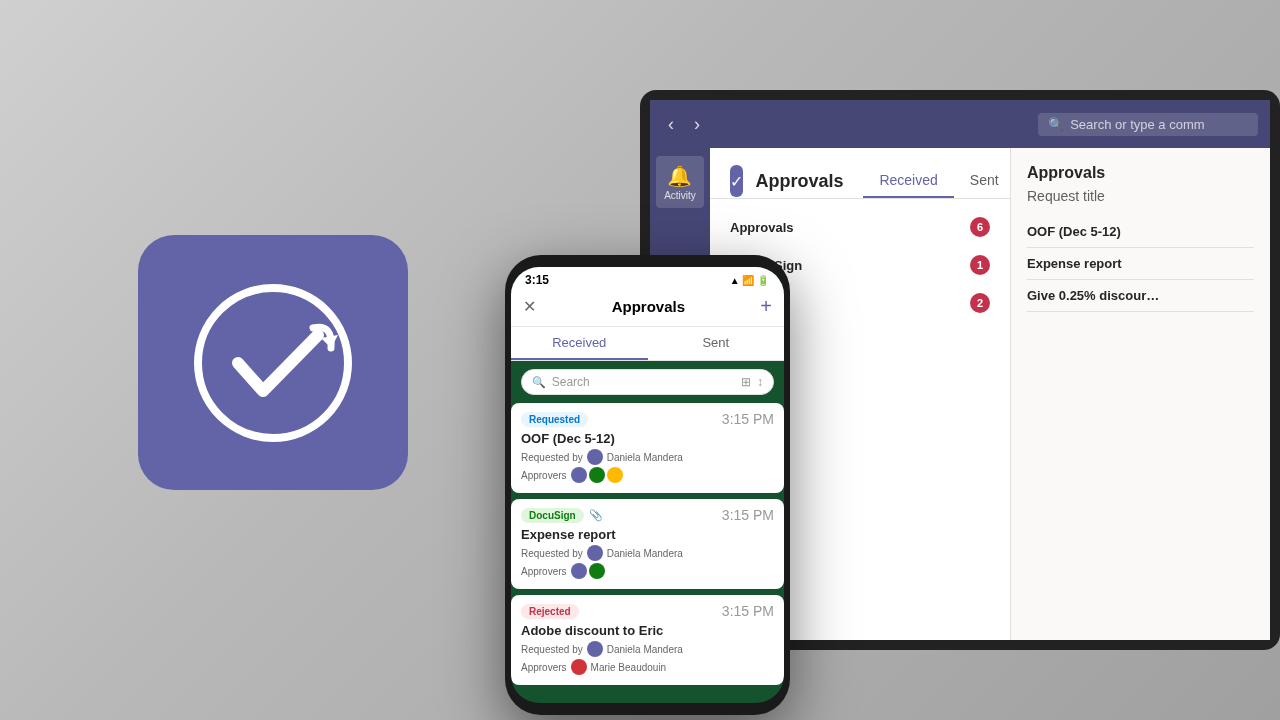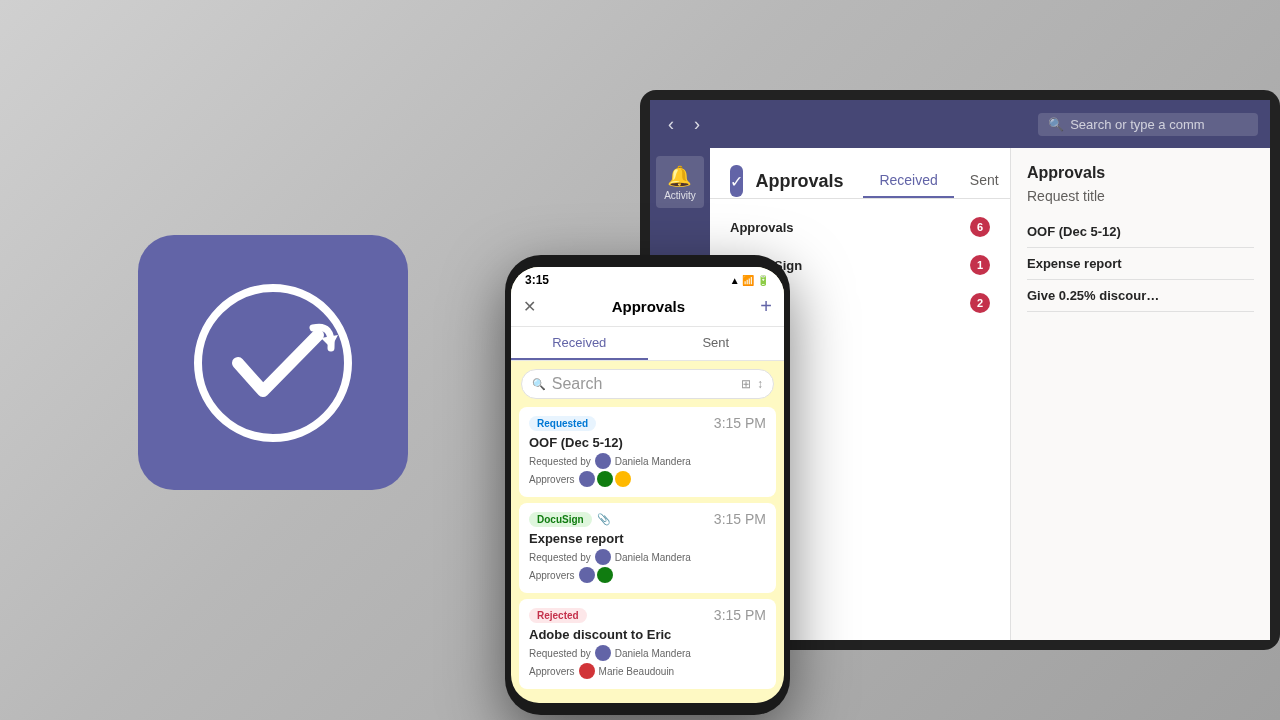--- a/index.html
+++ b/index.html
@@ -237,21 +237,21 @@
       width: 285px;
       height: 460px;
       background: #1a1a1a;
       border-radius: 36px;
       padding: 12px 6px;
       box-shadow: 0 20px 60px rgba(0,0,0,0.5);
     }
     .phone-screen {
       width: 100%;
       height: 100%;
-      background: #fef9c3;
+      background: #14532d;
       border-radius: 28px;
       overflow: hidden;
       display: flex;
       flex-direction: column;
     }
     .phone-status {
       background: #fff;
       padding: 6px 14px 2px;
       display: flex;
       justify-content: space-between;
@@ -306,21 +306,21 @@
       padding: 5px 10px;
       gap: 6px;
     }
     .phone-search span {
       font-size: 12px;
       color: #999;
     }
     .phone-list {
       flex: 1;
       overflow: hidden;
-      padding: 0 8px;
+      padding: 0 0;
     }
     .phone-list-item {
       background: #fff;
       border-radius: 8px;
       padding: 8px 10px;
       margin-bottom: 6px;
     }
     .item-header {
       display: flex;
       justify-content: space-between;
@@ -467,21 +467,21 @@
       <span style="font-size:20px;color:#6264a7;">+</span>
     </div>
 
     <div class="phone-tabs">
       <div class="phone-tab active">Received</div>
       <div class="phone-tab">Sent</div>
     </div>
 
     <div class="phone-search">
       <span style="color:#999;font-size:11px;">🔍</span>
-      <span style="font-size:16px;color:#999;">Search</span>
+      <span style="font-size:12px;color:#999;">Search</span>
       <span style="margin-left:auto;font-size:12px;color:#999;">⊞</span>
       <span style="font-size:12px;color:#999;">↕</span>
     </div>
 
     <div class="phone-list">
 
       <div class="phone-list-item">
         <div class="item-header">
           <span class="status-badge status-requested">Requested</span>
           <span class="item-time">3:15 PM</span>

